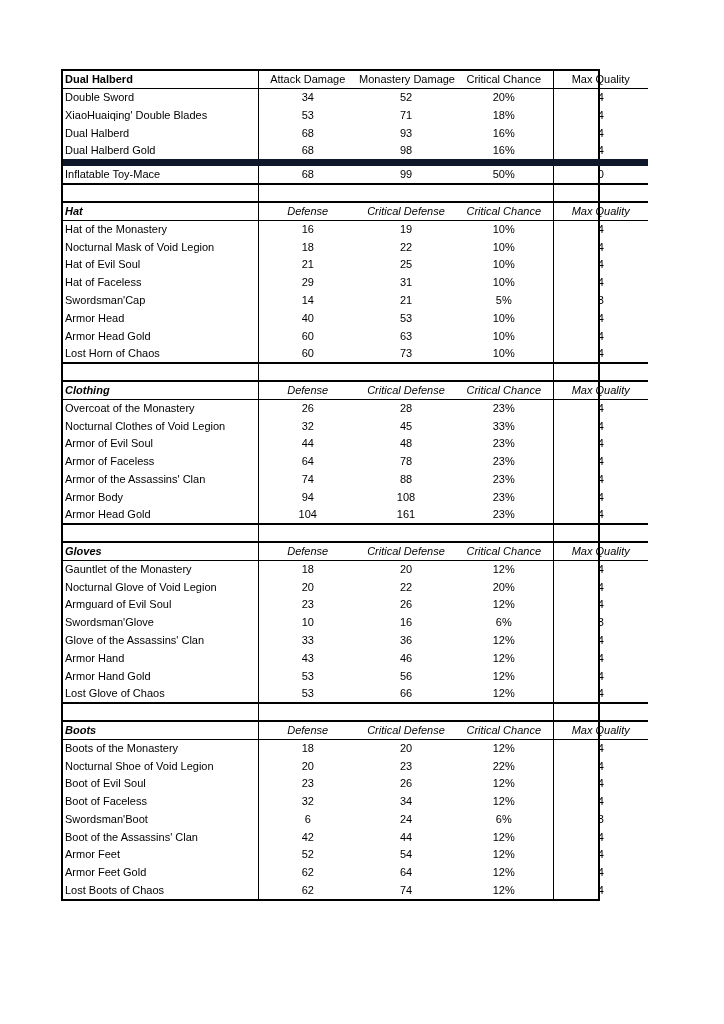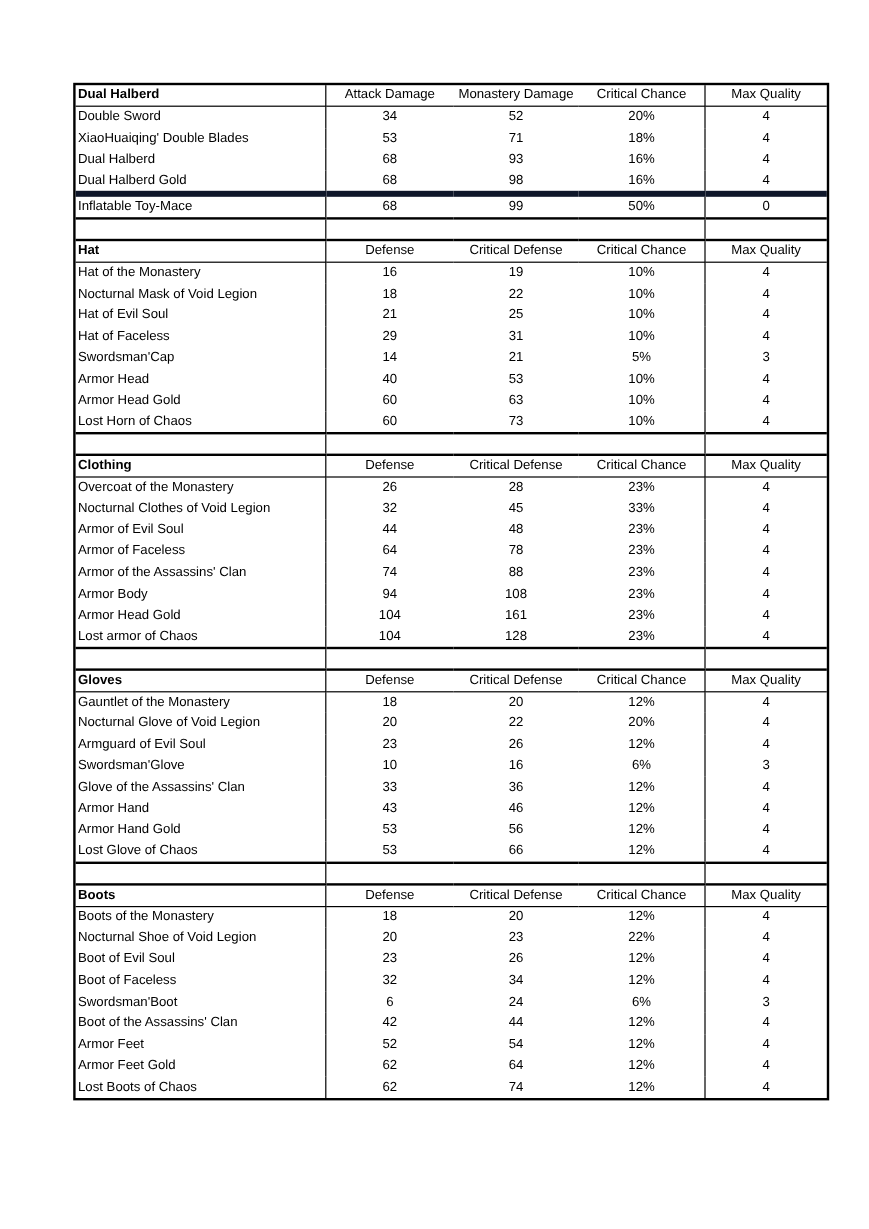--- a/index.html
+++ b/index.html
@@ -1,31 +1,31 @@
 <!DOCTYPE html>
 <html><head>
 <meta charset="utf-8">
 <style>
   html, body { margin: 0; padding: 0; background: #ffffff; }
   body { width: 724px; height: 1024px; position: relative; font-family: "Liberation Sans", "DejaVu Sans", sans-serif; color: #000; }
-  #sheet { position: absolute; left: 61px; top: 69px; width: 630px; border: 2px solid #000; box-sizing: border-box; }
+  #sheet { position: absolute; left: 61px; top: 69px; width: 539px; border: 2px solid #000; box-sizing: border-box; }
   table { border-collapse: collapse; width: 100%; table-layout: fixed; font-size: 11px; }
   col.c-name { width: 195px; }
   col.c-a { width: 99px; }
   col.c-b { width: 98px; }
   col.c-c { width: 98px; }
   col.c-d { width: 95px; }
   td { height: 17.8px; padding: 0 2px; line-height: 17px; white-space: nowrap; overflow: hidden; box-sizing: border-box; }
   td.name { text-align: left; border-right: 1px solid #000; }
   td.num { text-align: center; }
   td.c-c { border-right: 1px solid #000; }
   tr.hdr td { border-bottom: 1px solid #000; }
   tr.hdr td.name { font-weight: bold; }
-  tr.sep-top td { border-top: 2px solid #000; }
-  tr.last-row td { border-top: 5px solid #0f172a; }
+  tr.sep-top td { border-top: 2px solid #000; font-style: italic; }
+  tr.last-row td { border-top: 7px solid #0f172a; }
   tr.blank td { border-bottom: 2px solid #000; }
 </style>
 </head>
 <body>
 
 <div id="sheet">
   <table>
     <colgroup>
       <col class="c-name">
         <col class="c-a">
@@ -202,27 +202,20 @@
           <td class="num c-c">23%</td>
           <td class="num c-d">4</td>
         </tr>
         <tr>
           <td class="name">Armor Head Gold</td>
           <td class="num c-a">104</td>
           <td class="num c-b">161</td>
           <td class="num c-c">23%</td>
           <td class="num c-d">4</td>
         </tr>
-        <tr>
-          <td class="name">Lost armor of Chaos</td>
-          <td class="num c-a">104</td>
-          <td class="num c-b">128</td>
-          <td class="num c-c">23%</td>
-          <td class="num c-d">4</td>
-        </tr>
         <tr class="blank sep-top">
           <td class="name"></td>
           <td class="num c-a"></td>
           <td class="num c-b"></td>
           <td class="num c-c"></td>
           <td class="num c-d"></td>
         </tr>
         <tr class="hdr sep-top">
           <td class="name">Gloves</td>
           <td class="num c-a">Defense</td>

